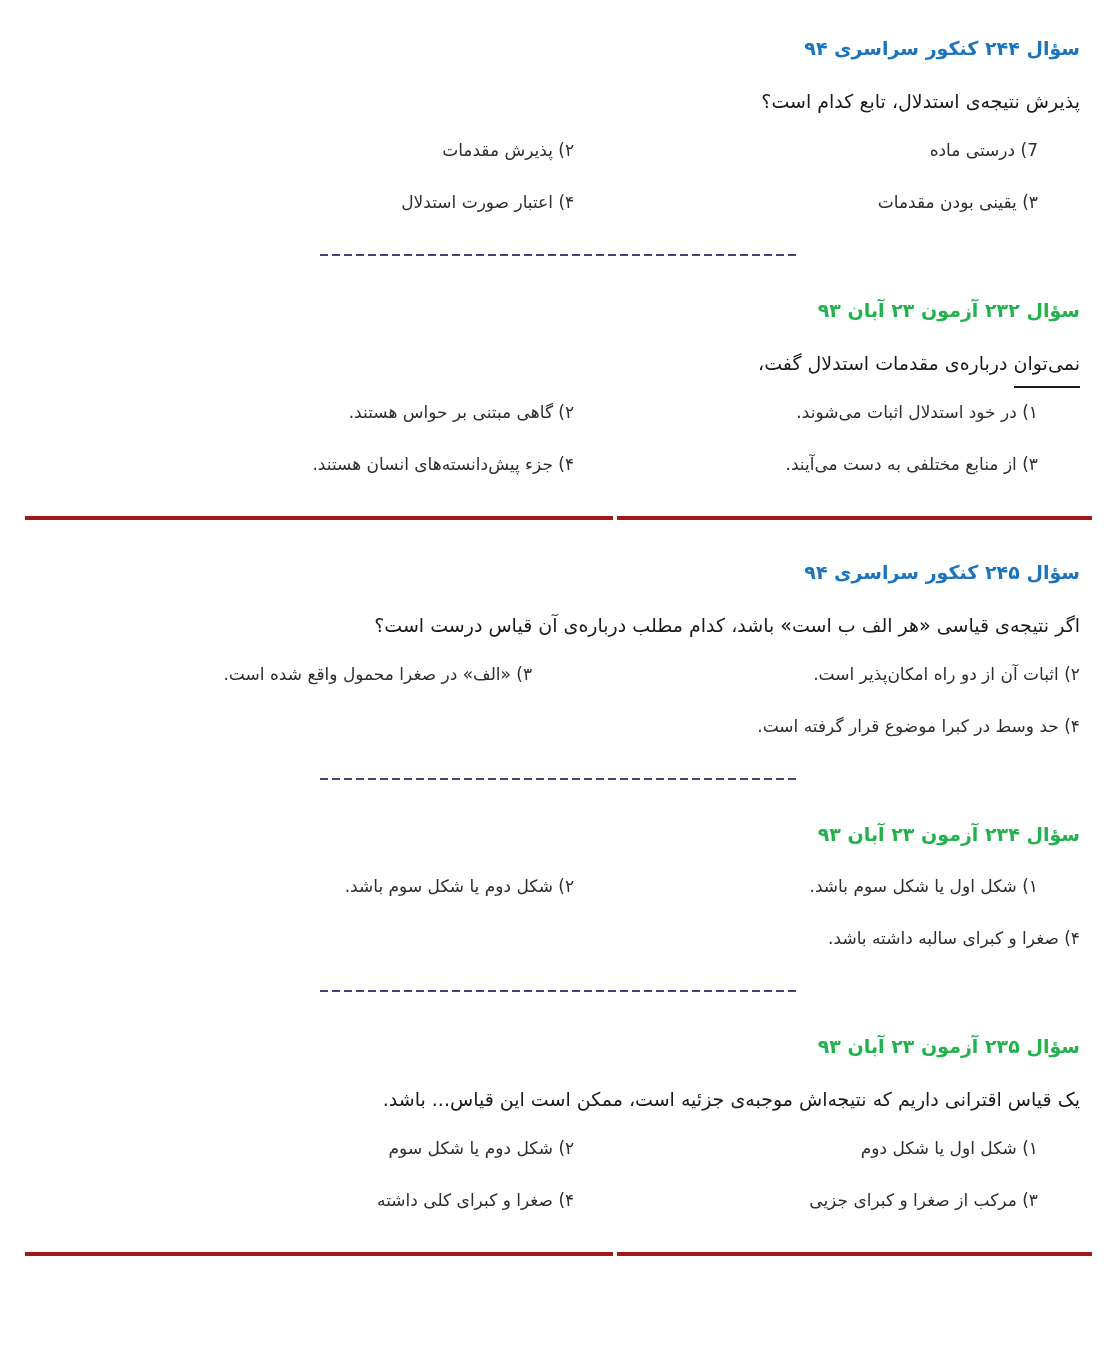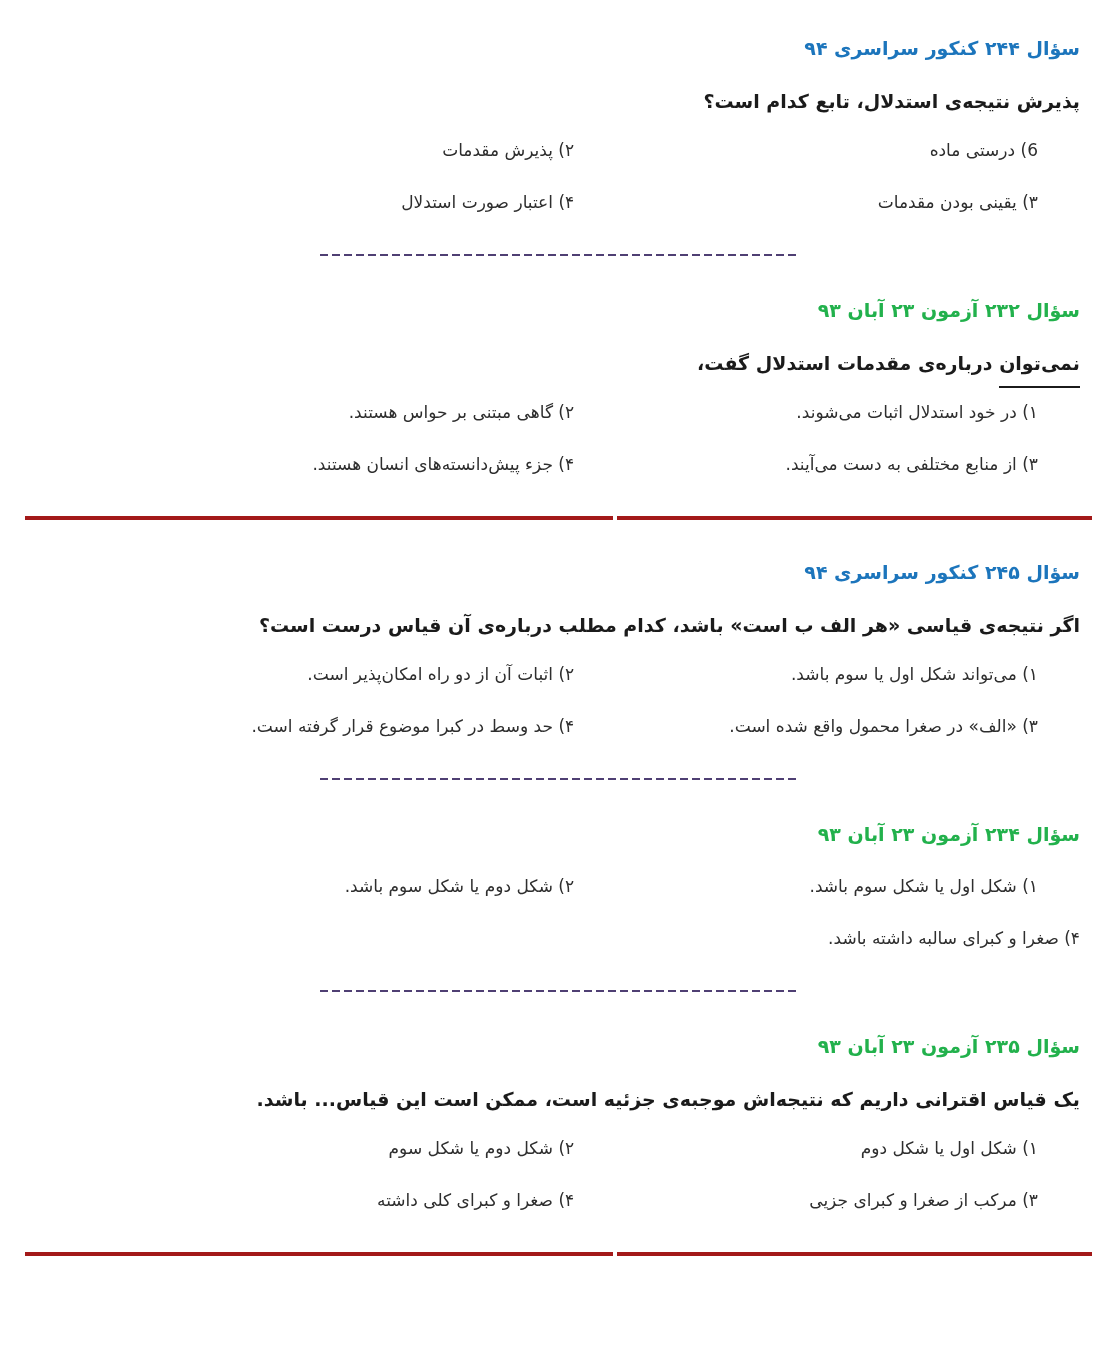--- a/index.html
+++ b/index.html
@@ -19,21 +19,21 @@
     margin: 0 0 26px 0;
     font-size: 19px;
     font-weight: 700;
     line-height: 28px;
   }
   .q-header[data-style="blue"]  { color: var(--header-blue, #1c75bc); }
   .q-header[data-style="green"] { color: var(--header-green, #22b14c); }
   .q-text {
     margin: 0 0 24px 0;
     font-size: 19px;
-    font-weight: 700;
+    font-weight: 400;
     line-height: 26px;
     color: var(--question-text, #1b1b1b);
   }
   .q-text .underlined {
     border-bottom: 2px solid var(--question-text, #1b1b1b);
     padding-bottom: 12px;
   }
   .options {
     display: grid;
     grid-template-columns: 48.5% 51.5%;
@@ -67,21 +67,21 @@
 </style>
 </head>
 <body>
 
 <div class="page">
 
   <section>
     <h2 class="q-header" data-style="blue">سؤال ۲۴۴ کنکور سراسری ۹۴</h2>
     <p class="q-text">پذیرش نتیجه‌ی استدلال، تابع کدام است؟</p>
     <div class="options">
-      <div class="option col-right">6) درستی ماده</div>
+      <div class="option col-right">7) درستی ماده</div>
       <div class="option col-left">۲) پذیرش مقدمات</div>
       <div class="option col-right">۳) یقینی بودن مقدمات</div>
       <div class="option col-left">۴) اعتبار صورت استدلال</div>
     </div>
   </section>
 
   <div class="dashed-sep"></div>
 
   <section>
     <h2 class="q-header" data-style="green">سؤال ۲۳۲ آزمون ۲۳ آبان ۹۳</h2>
@@ -96,21 +96,20 @@
 
   <div class="red-divider">
     <span class="seg seg-a"></span>
     <span class="seg seg-b"></span>
   </div>
 
   <section>
     <h2 class="q-header" data-style="blue">سؤال ۲۴۵ کنکور سراسری ۹۴</h2>
     <p class="q-text">اگر نتیجه‌ی قیاسی «هر الف ب است» باشد، کدام مطلب درباره‌ی آن قیاس درست است؟</p>
     <div class="options">
-      <div class="option col-right">۱) می‌تواند شکل اول یا سوم باشد.</div>
       <div class="option col-left">۲) اثبات آن از دو راه امکان‌پذیر است.</div>
       <div class="option col-right">۳) «الف» در صغرا محمول واقع شده است.</div>
       <div class="option col-left">۴) حد وسط در کبرا موضوع قرار گرفته است.</div>
     </div>
   </section>
 
   <div class="dashed-sep"></div>
 
   <section>
     <h2 class="q-header" data-style="green">سؤال ۲۳۴ آزمون ۲۳ آبان ۹۳</h2>

